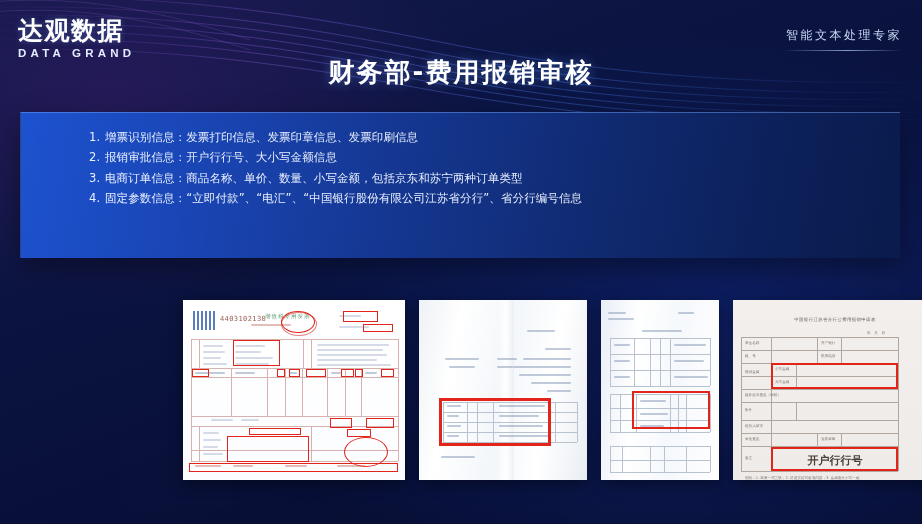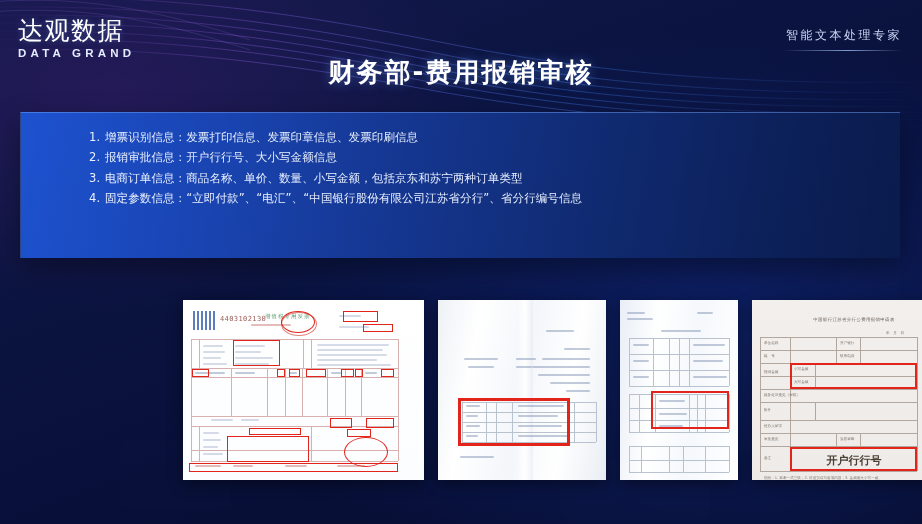--- a/index.html
+++ b/index.html
@@ -44,21 +44,21 @@
   
   .logo {
     position: absolute;
     left: 18px;
     top: 18px;
     width: 160px;
   }
   .logo-cn {
     font-family: "DejaVu Sans", sans-serif;
     font-size: 25px;
-    font-weight: normal;
+    font-weight: bold;
     letter-spacing: 1.5px;
     color: #ffffff;
     line-height: 1.05;
     text-shadow: 0 0 6px rgba(120,180,255,.35);
   }
   .logo-en {
     margin-top: 3px;
     font-size: 11.5px;
     font-weight: bold;
     letter-spacing: 4.2px;
@@ -193,21 +193,21 @@
     position: relative;
     height: 180px;
     background: #ffffff;
     overflow: hidden;
     box-shadow: 0 4px 14px rgba(0,0,0,.45);
     margin-right: 14px;
     flex: 0 0 auto;
   }
   .doc:last-child { margin-right: 0; }
 
-  .doc-1 { width: 198px; background: linear-gradient(180deg,#ffffff 0%,#fcfdff 100%); padding-left: 43px; }
+  .doc-1 { width: 222px; background: linear-gradient(180deg,#ffffff 0%,#fcfdff 100%); }
   .doc-2 { width: 168px; background: linear-gradient(100deg,#eef1f5 0%,#ffffff 22%,#f3f6fa 50%,#ffffff 74%,#e9edf3 100%); }
   .doc-3 { width: 118px; background: linear-gradient(95deg,#e9eef6 0%,#ffffff 30%,#f5f8fc 60%,#ffffff 100%); }
   .doc-4 { width: 204px; background: linear-gradient(180deg,#f2efec 0%,#efebe8 100%); }
 
   
   .inv {
     position: absolute;
     inset: 6px 4px 5px 6px;
     font-size: 2.6px;
   }

